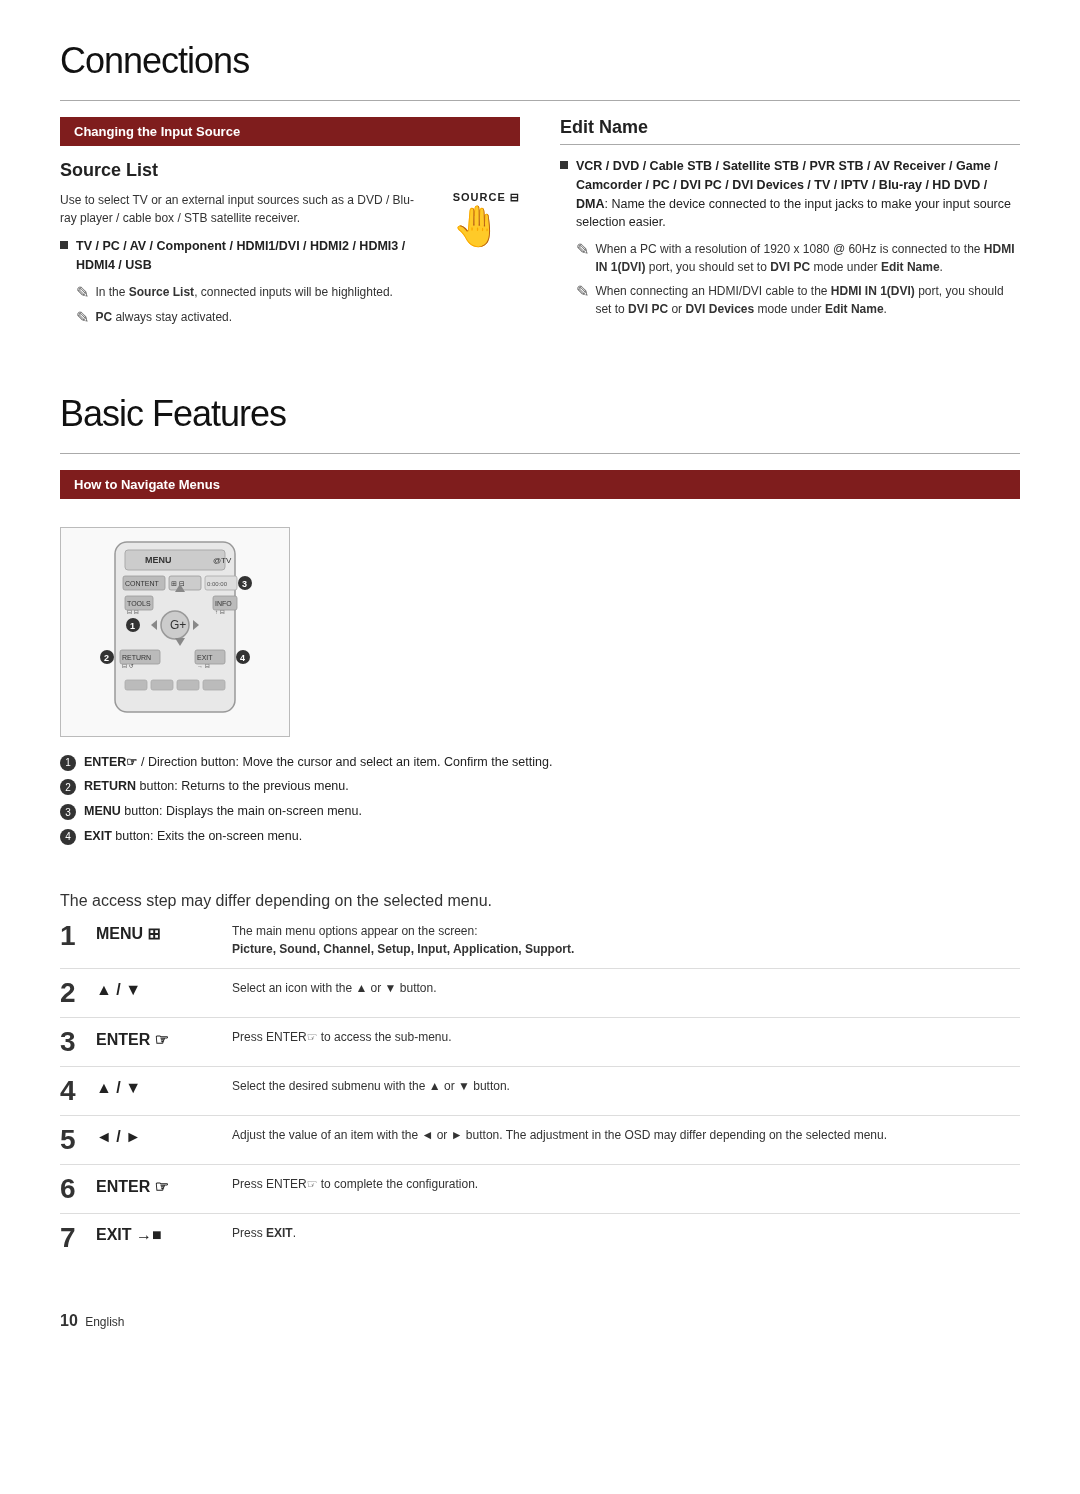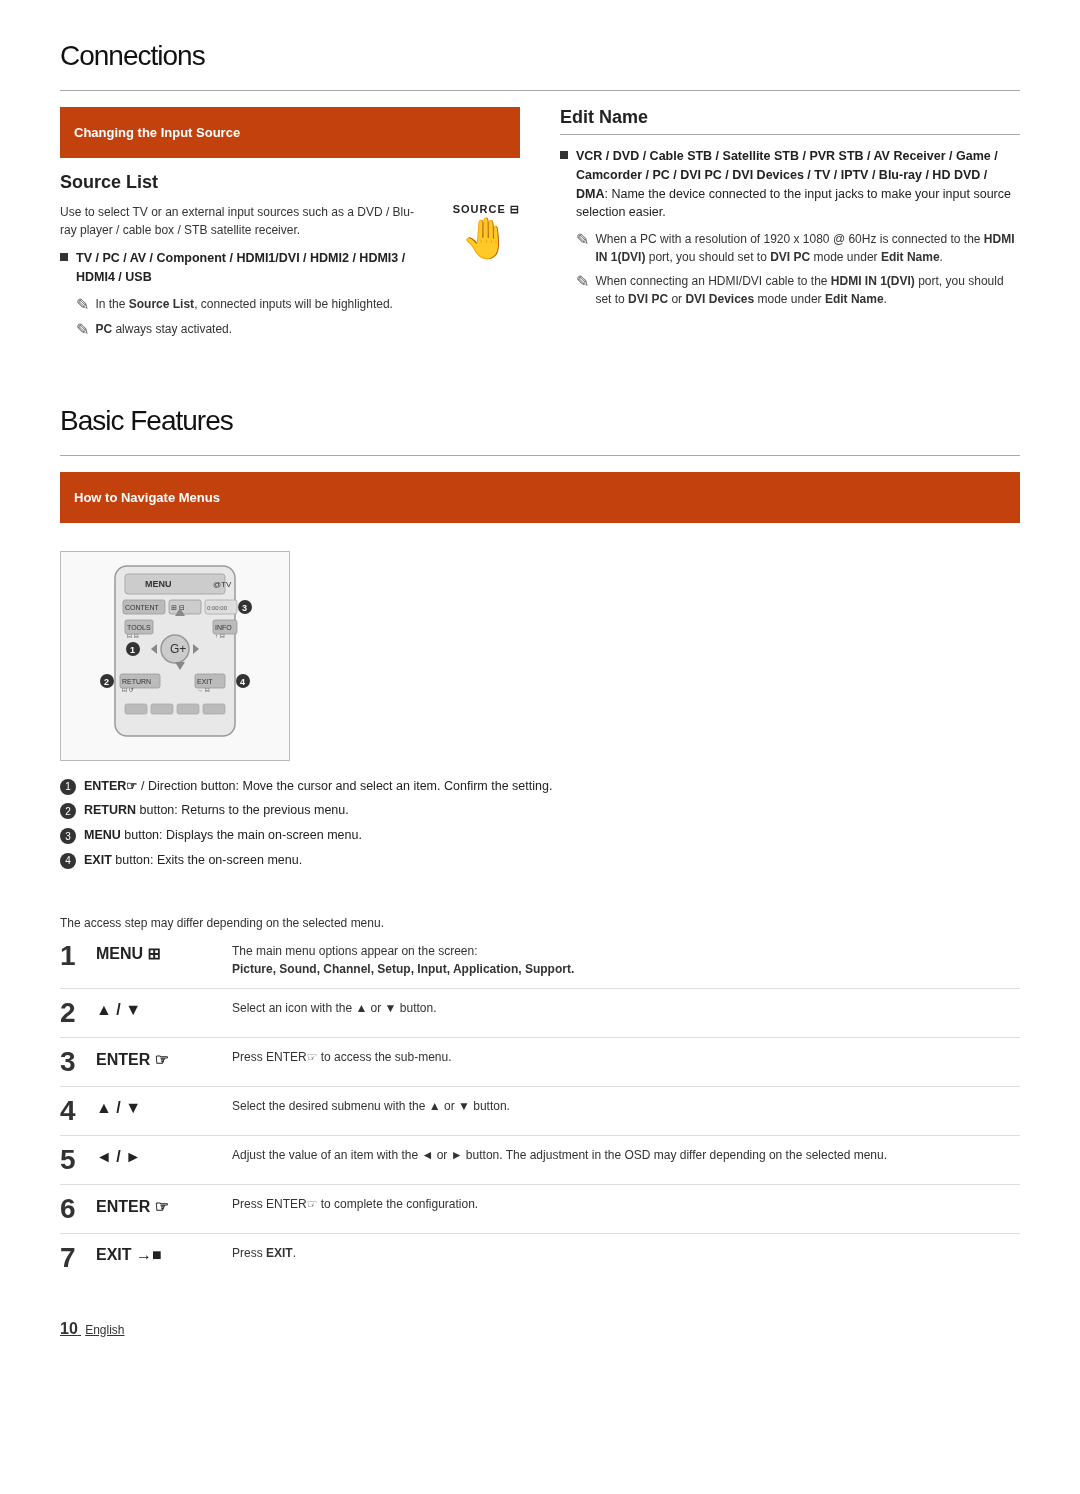--- a/index.html
+++ b/index.html
@@ -8,21 +8,21 @@
       min-height: 1494px;
       background: #fff;
       font-family: Arial, Helvetica, sans-serif;
       font-size: 13px;
       color: #222;
       padding: 40px 60px;
     }
 
     
     .section-title {
-      font-size: 28px;
+      font-size: 36px;
       font-weight: 300;
       letter-spacing: -1px;
       margin-bottom: 18px;
       color: #111;
     }
 
     .section-divider {
       border: none;
       border-top: 1px solid #aaa;
       margin-bottom: 16px;
@@ -36,25 +36,25 @@
 
     .connections-left {
       flex: 1;
     }
 
     .connections-right {
       flex: 1;
     }
 
     .subsection-header {
-      background: #c2410c;
+      background: #7f1d1d;
       color: #fff;
       font-size: 13px;
       font-weight: bold;
-      padding: 18px 14px;
+      padding: 7px 14px;
       margin-bottom: 14px;
       display: inline-block;
       width: 100%;
     }
 
     .subsection-title {
       font-size: 18px;
       font-weight: bold;
       margin-bottom: 10px;
     }
@@ -168,21 +168,21 @@
     }
 
     
     .osd-title {
       font-size: 13px;
       font-weight: bold;
       margin-bottom: 6px;
     }
 
     .osd-subtitle {
-      font-size: 12px;
+      font-size: 16px;
       color: #333;
       margin-bottom: 12px;
     }
 
     .osd-row {
       display: flex;
       align-items: flex-start;
       margin-bottom: 10px;
       border-bottom: 1px solid #ddd;
       padding-bottom: 10px;
@@ -214,24 +214,23 @@
       flex: 1;
       margin-left: 46px;
     }
 
     .osd-desc b {
       font-weight: bold;
     }
 
     
     .page-footer {
-      margin-top: 28px;
+      margin-top: 40px;
       font-size: 12px;
       color: #333;
-      text-decoration: underline;
     }
 
     .page-num {
       font-size: 16px;
       font-weight: bold;
     }
 
     
     b { font-weight: bold; }
 
@@ -254,21 +253,21 @@
 <hr class="section-divider">
 
 <div class="connections-layout">
 
   <div class="connections-left">
     <div class="subsection-header">Changing the Input Source</div>
 
     <div class="subsection-title">Source List</div>
 
     
-    <div style="float:right; margin-left:24px; margin-bottom:8px; text-align:center;">
+    <div style="float:right; margin-left:24px; margin-bottom:8px; text-align:left;">
       <div style="font-size:11px; font-weight:bold; letter-spacing:1px; margin-bottom:2px;">SOURCE ⊟</div>
       <div style="font-size:40px; line-height:1;">🤚</div>
     </div>
 
     <p class="body-text">Use to select TV or an external input sources such as a DVD / Blu-ray player / cable box / STB satellite receiver.</p>
 
     <div class="bullet-item">
       <span class="bullet-square"></span>
       <span class="bullet-text"><b>TV / PC / AV / Component / HDMI1/DVI / HDMI2 / HDMI3 / HDMI4 / USB</b></span>
     </div>

